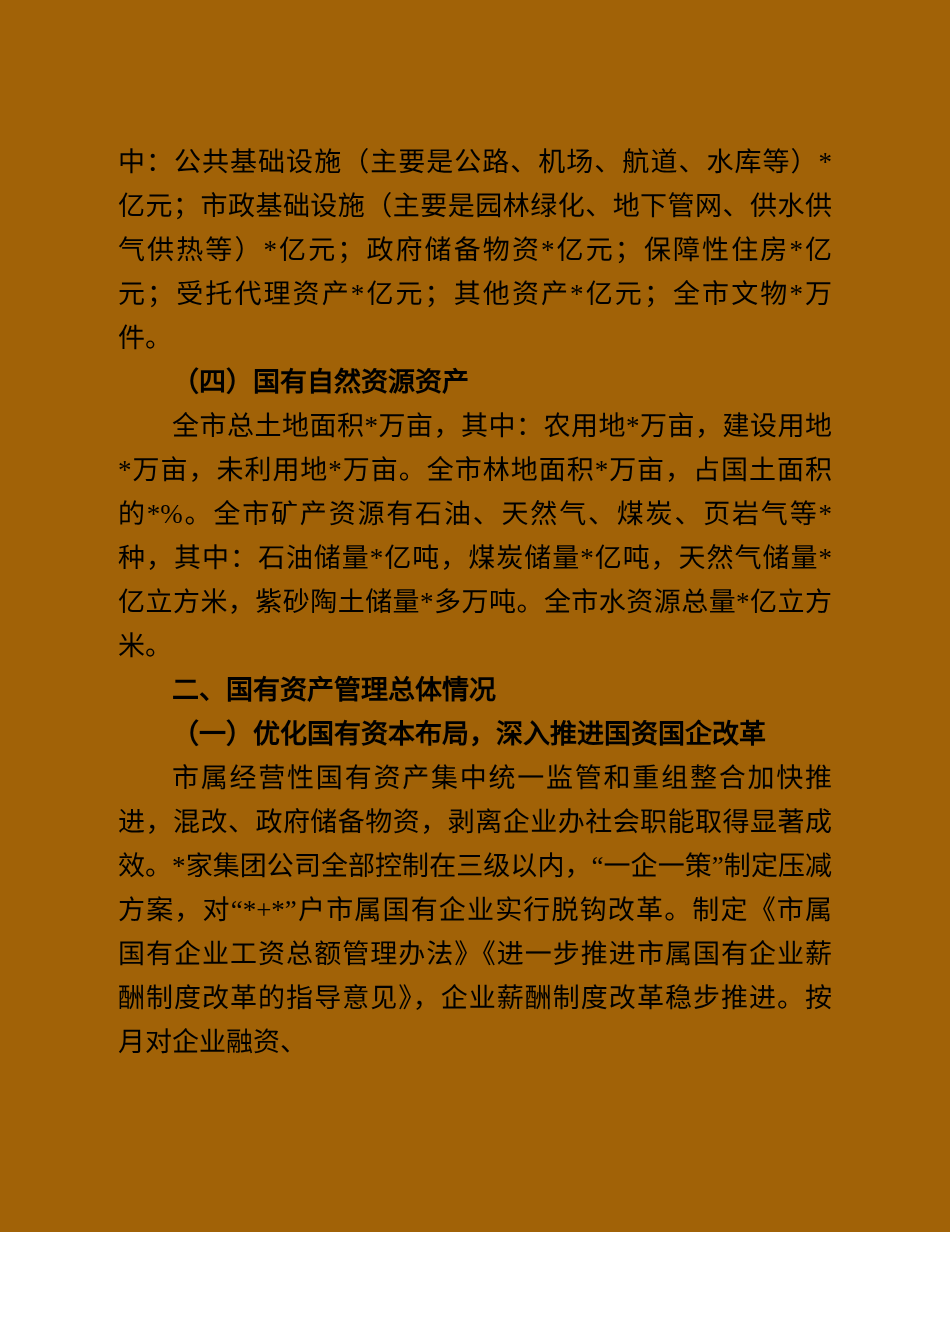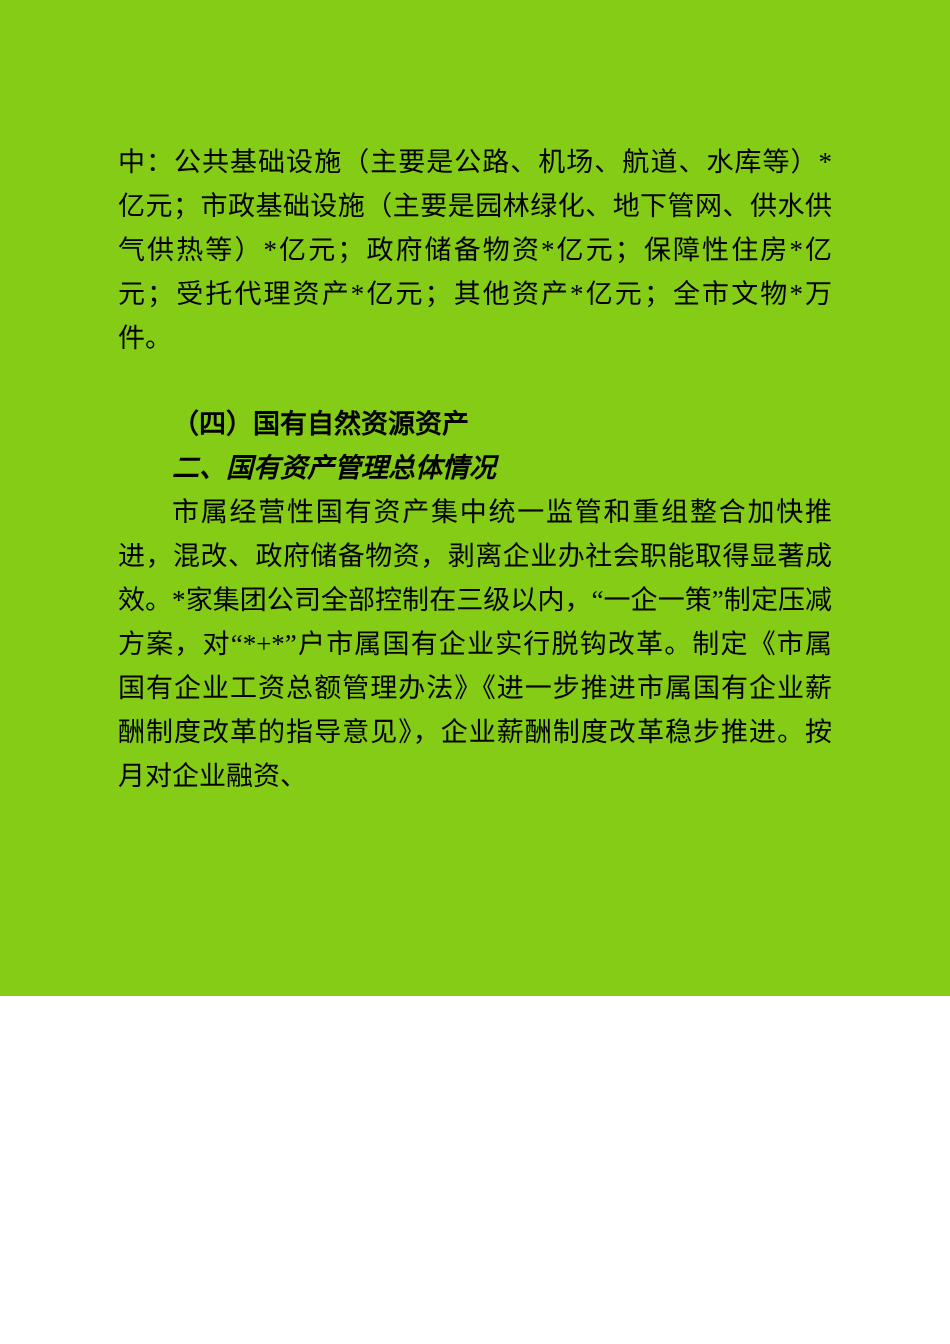--- a/index.html
+++ b/index.html
@@ -3,22 +3,22 @@
   <meta charset="utf-8">
   <style>
     html, body {
       margin: 0;
       padding: 0;
       background: #ffffff;
     }
     .page {
       position: relative;
       width: 950px;
-      height: 996px;
-      background: #84cc16;
+      height: 1232px;
+      background: #a16207;
       overflow: hidden;
     }
     .content {
       position: absolute;
       left: 118px;
       top: 140px;
       width: 714px;
       font-family: "Liberation Serif", "DejaVu Serif", serif;
       font-size: 27px;
       line-height: 44px;
@@ -30,32 +30,32 @@
       margin: 0;
       padding: 0;
       text-indent: 2em;
     }
     .content p.no-indent {
       text-indent: 0;
     }
     
     .content p.subheading {
       font-weight: bold;
-      margin-top: 42px;
     }
     
     .content p.heading {
       font-family: "Liberation Sans", "DejaVu Sans", sans-serif;
       font-weight: bold;
-      font-style: italic;
     }
   </style>
 </head>
 <body>
 
 <div class="page">
   <div class="content">
     <p class="body no-indent">中：公共基础设施（主要是公路、机场、航道、水库等）*亿元；市政基础设施（主要是园林绿化、地下管网、供水供气供热等）*亿元；政府储备物资*亿元；保障性住房*亿元；受托代理资产*亿元；其他资产*亿元；全市文物*万件。</p>
     <p class="subheading">（四）国有自然资源资产</p>
+    <p class="body">全市总土地面积*万亩，其中：农用地*万亩，建设用地*万亩，未利用地*万亩。全市林地面积*万亩，占国土面积的*%。全市矿产资源有石油、天然气、煤炭、页岩气等*种，其中：石油储量*亿吨，煤炭储量*亿吨，天然气储量*亿立方米，紫砂陶土储量*多万吨。全市水资源总量*亿立方米。</p>
     <p class="heading">二、国有资产管理总体情况</p>
+    <p class="subheading">（一）优化国有资本布局，深入推进国资国企改革</p>
     <p class="body">市属经营性国有资产集中统一监管和重组整合加快推进，混改、政府储备物资，剥离企业办社会职能取得显著成效。*家集团公司全部控制在三级以内，“一企一策”制定压减方案，对“*+*”户市属国有企业实行脱钩改革。制定《市属国有企业工资总额管理办法》《进一步推进市属国有企业薪酬制度改革的指导意见》，企业薪酬制度改革稳步推进。按月对企业融资、</p>
   </div>
 </div>
 
 </body></html>

